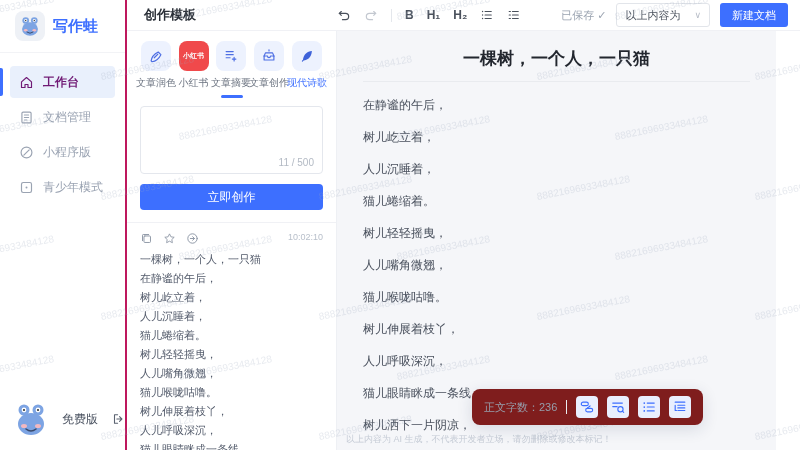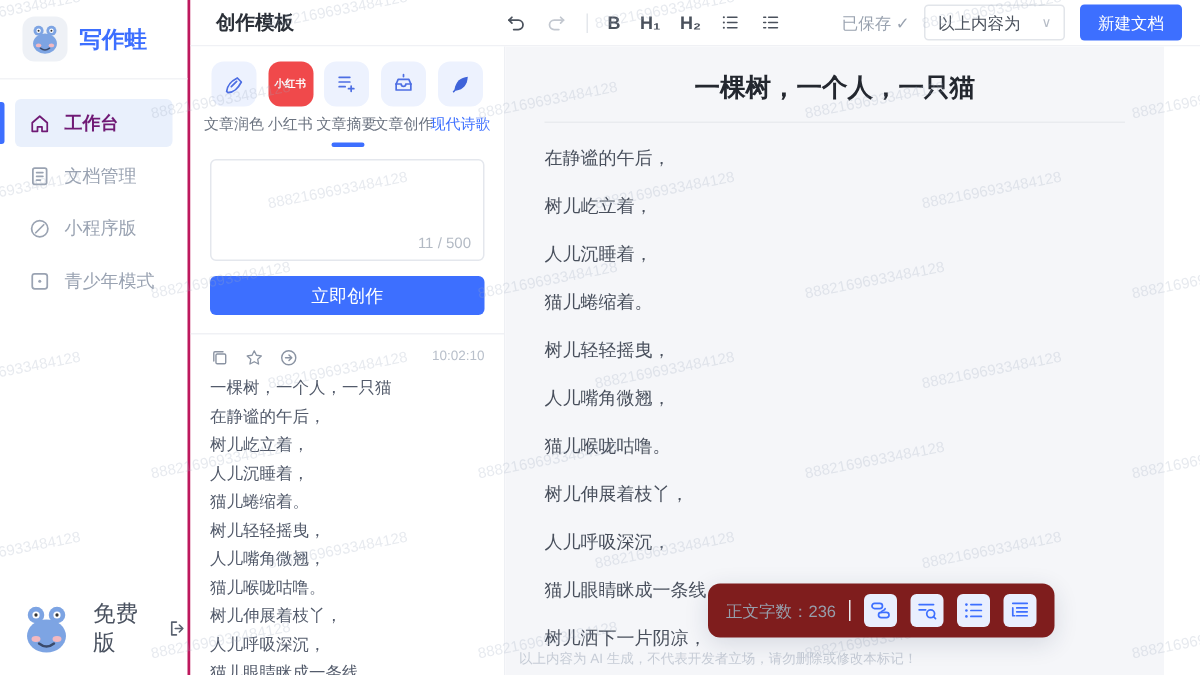--- a/index.html
+++ b/index.html
@@ -12,21 +12,21 @@
   .logo-row{height:52px;display:flex;align-items:center;padding-left:15px;gap:8px;border-bottom:1px solid #f2f3f6;}
   .logo-badge{width:30px;height:30px;border-radius:8px;background:#eef1f6;display:flex;align-items:center;justify-content:center;}
   .logo-text{color:#3D6FFF;font-weight:bold;font-size:15px;}
   .menu{padding-top:10px;flex:1;}
   .menu-item{height:32px;margin:3px 10px;display:flex;align-items:center;gap:9px;padding-left:9px;border-radius:4px;
              color:#9aa3b2;font-size:12px;cursor:pointer;position:relative;}
   .menu-item.active{background:#e9f0fc;color:#701a75;font-weight:bold;}
   .menu-item.active::before{content:'';position:absolute;left:-10px;top:2px;bottom:2px;width:3px;background:#3D6FFF;border-radius:0 2px 2px 0;}
   .menu-item .mi{display:flex;}
   .sidebar-footer{height:62px;display:flex;align-items:center;padding-left:13px;gap:13px;}
-  .plan-label{font-size:15px;color:#4a5260;}
+  .plan-label{font-size:12px;color:#4a5260;}
   .logout{color:#5a6270;display:flex;cursor:pointer;background:none;border:none;padding:0;}
 
   
   .main{flex:1;display:flex;flex-direction:column;min-width:0;}
   .topbar{height:30px;display:flex;align-items:center;border-bottom:1px solid #f0f1f5;background:#fff;}
   .tb-title{width:210px;box-sizing:border-box;padding-left:17px;font-size:13px;font-weight:bold;color:#2b3038;}
   .tb-icons{display:flex;align-items:center;gap:13px;color:#4a515c;}
   .tb-btn{background:none;border:none;padding:0;display:flex;align-items:center;cursor:pointer;color:#4a515c;font-family:inherit;}
   .tb-btn.dim{color:#c3c8d0;}
   .tb-bold{font-size:12px;font-weight:bold;}

